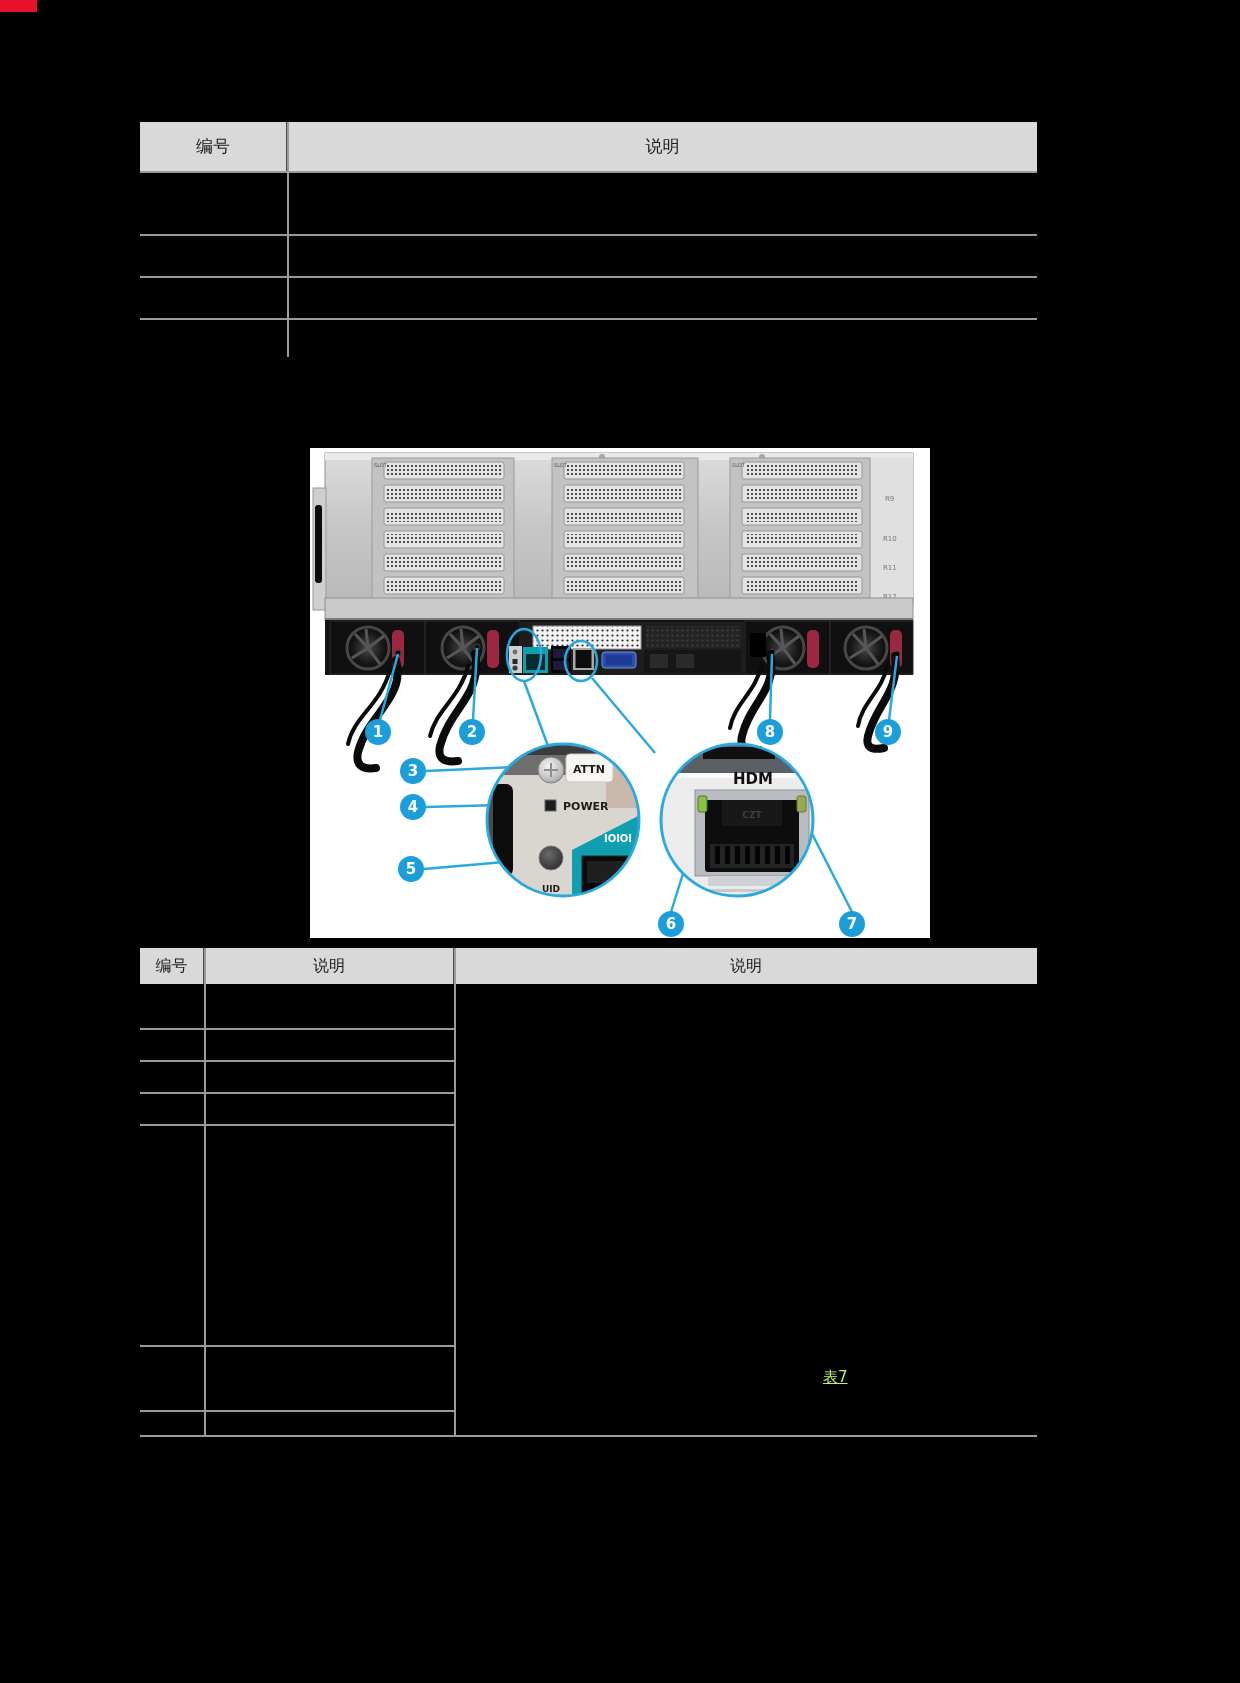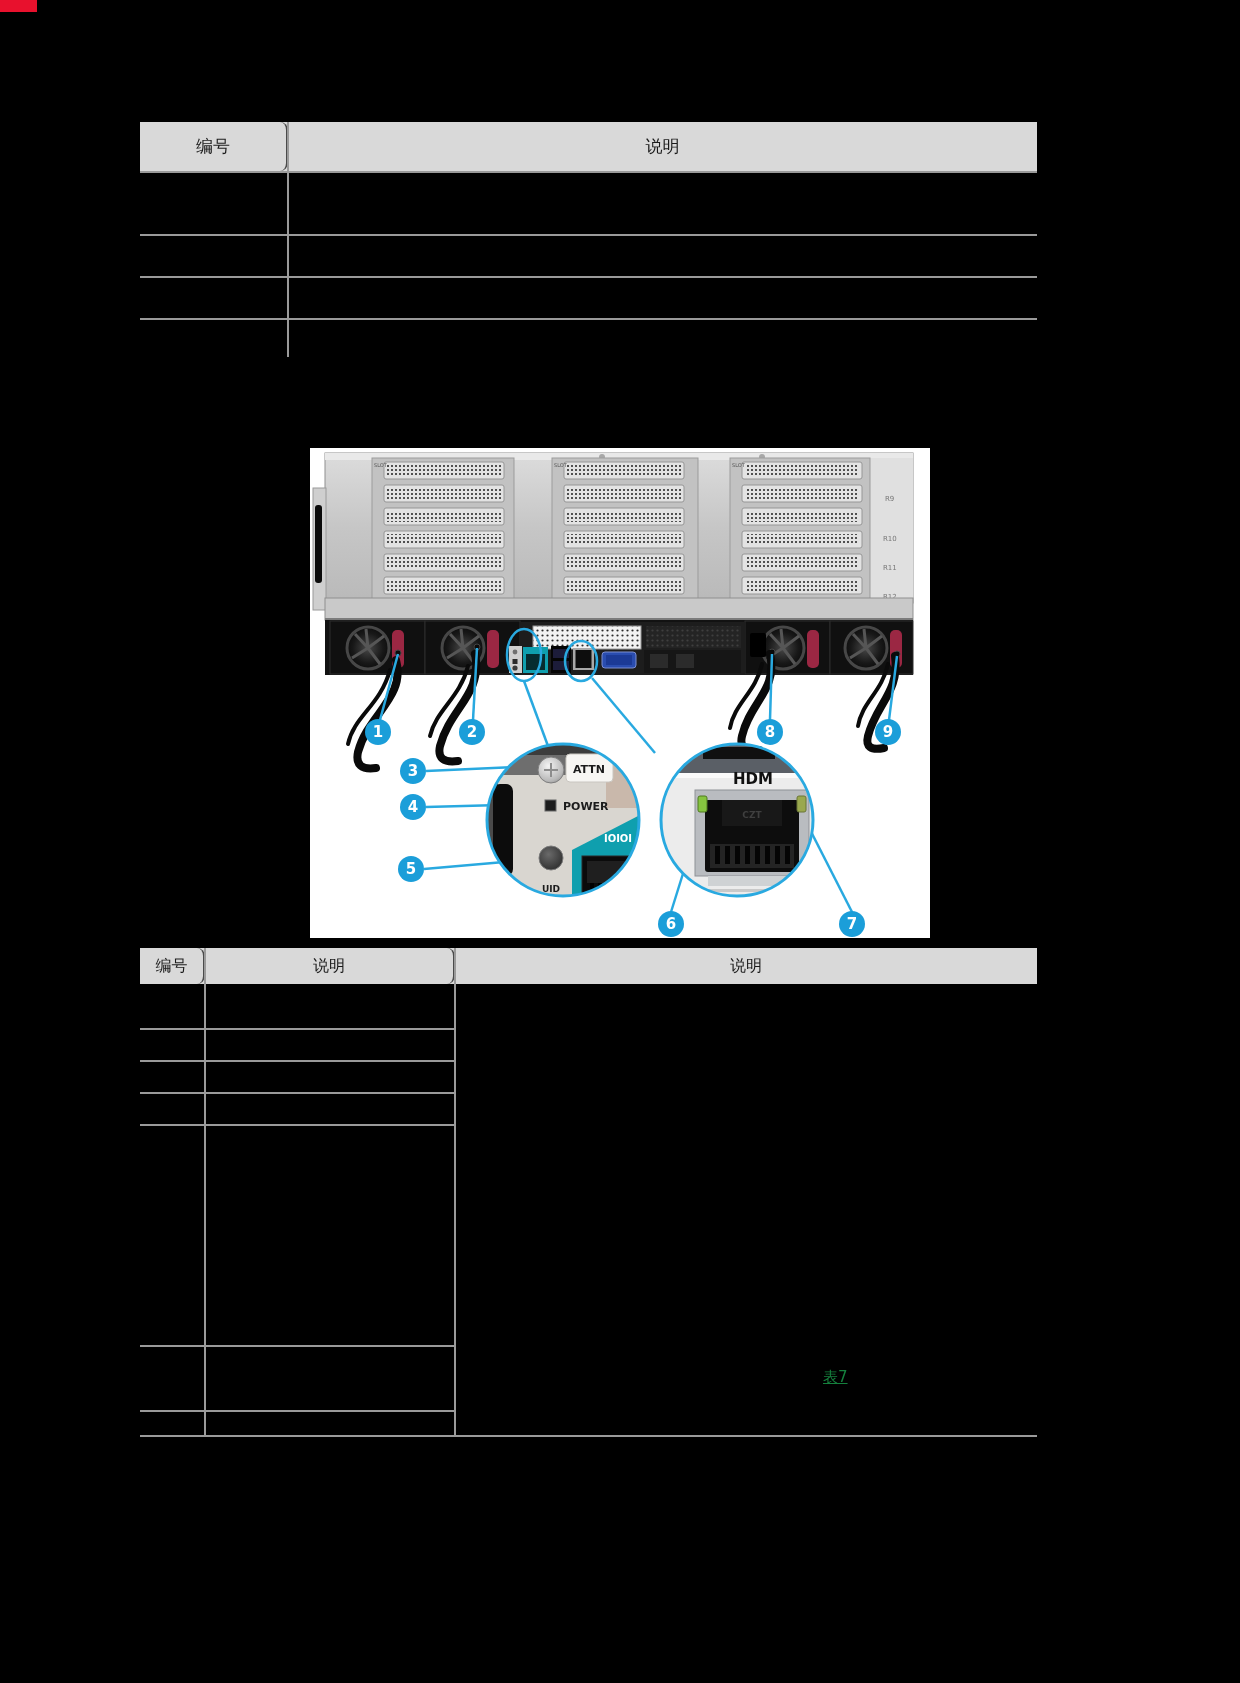--- a/index.html
+++ b/index.html
@@ -5,25 +5,25 @@
   html,body{margin:0;padding:0;background:#000;}
   body{width:1240px;height:1683px;position:relative;overflow:hidden;
        font-family:"DejaVu Sans","Liberation Sans",sans-serif;}
   .abs{position:absolute;}
   
   .corner-mark{left:0;top:0;width:37px;height:12px;}
   
   .tbl{position:absolute;}
   .tbl-header{position:absolute;display:flex;background:#d9d9d9;color:#1a1a1a;}
   .tbl-header .cell{display:flex;align-items:center;justify-content:center;
-      font-size:17px;border-right:2px solid #4a4a4a;box-sizing:border-box;height:100%;border-radius:8px;}
+      font-size:17px;border-right:2px solid #4a4a4a;box-sizing:border-box;height:100%;}
   .tbl-header .cell:last-child{border-right:none;}
   .hline{position:absolute;height:2px;background:#9a9a9a;}
   .vline{position:absolute;width:2px;background:#9a9a9a;}
-  .link{position:absolute;color:#15803d;font-size:15px;text-decoration:underline;cursor:pointer;}
+  .link{position:absolute;color:#bef264;font-size:15px;text-decoration:underline;cursor:pointer;}
   
   .figure{position:absolute;left:310px;top:448px;width:620px;height:490px;background:#ffffff;}
   svg text{font-family:"DejaVu Sans","Liberation Sans",sans-serif;}
 </style>
 </head>
 <body>
 
 <div class="abs corner-mark" style="background:#e8112d"></div>
 
 <div class="tbl" style="left:140px;top:122px;width:897px;height:235px;">

